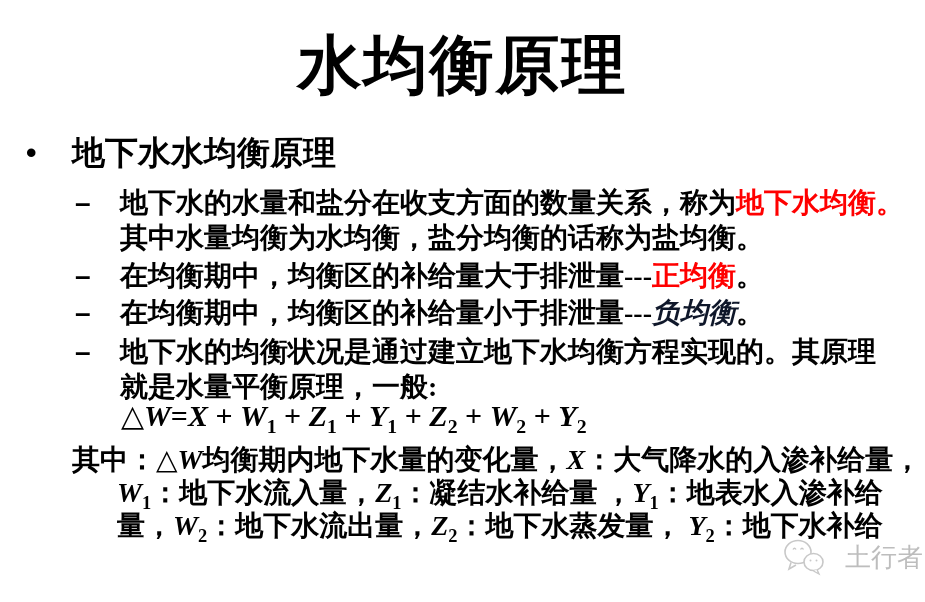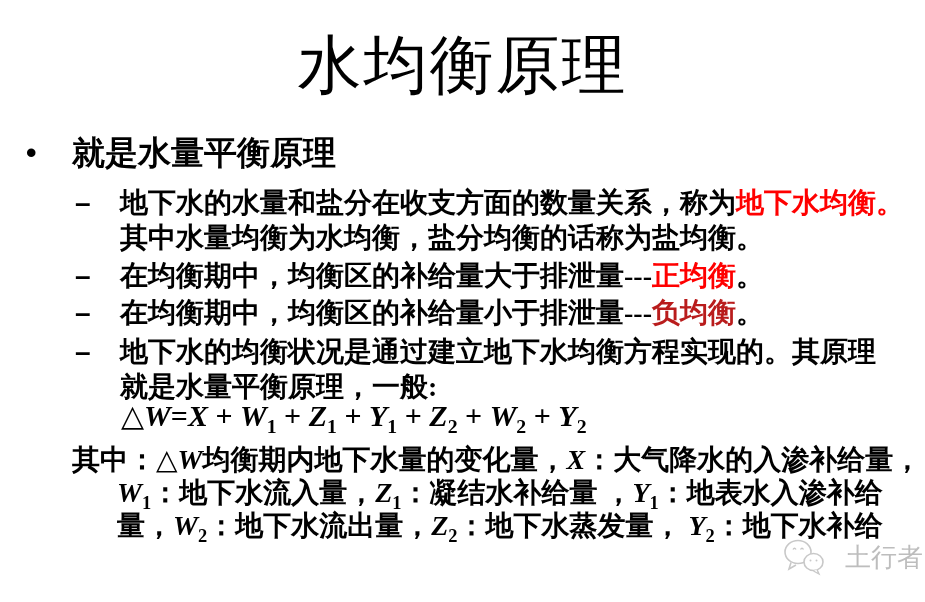--- a/index.html
+++ b/index.html
@@ -11,21 +11,21 @@
     background: #ffffff;
     overflow: hidden;
     font-family: "Liberation Serif", "DejaVu Serif", serif;
     color: #000000;
   }
   .slide-title {
     position: absolute;
     top: 26px; left: 0; right: 0;
     text-align: center;
     font-size: 64px;
-    font-weight: normal;
+    font-weight: bold;
     line-height: 80px;
     letter-spacing: 2px;
     white-space: nowrap;
   }
   .heading-row {
     position: absolute;
     top: 132px; left: 0; right: 0;
     height: 42px;
   }
   .heading-bullet {
@@ -106,42 +106,42 @@
 </style>
 </head>
 <body>
 
 <div class="slide">
 
   <div class="slide-title">水均衡原理</div>
 
   <div class="heading-row">
     <span class="heading-bullet">•</span>
-    <span class="heading-text">就是水量平衡原理</span>
+    <span class="heading-text">地下水水均衡原理</span>
   </div>
 
   <div class="item item1">
     <span class="marker">–</span>
     <div class="item-lines">
       <div class="text-line"><span>地下水的水量和盐分在收支方面的数量关系，称为</span><span style="color: rgb(255, 0, 0);">地下水均衡。</span></div>
       <div class="text-line"><span>其中水量均衡为水均衡，盐分均衡的话称为盐均衡。</span></div>
     </div>
   </div>
 
   <div class="item item2">
     <span class="marker">–</span>
     <div class="item-lines">
       <div class="text-line"><span>在均衡期中，均衡区的补给量大于排泄量---</span><span style="color: rgb(255, 0, 0);">正均衡</span><span>。</span></div>
     </div>
   </div>
 
   <div class="item item3">
     <span class="marker">–</span>
     <div class="item-lines">
-      <div class="text-line"><span>在均衡期中，均衡区的补给量小于排泄量---</span><span style="color: #b91c1c;">负均衡</span><span>。</span></div>
+      <div class="text-line"><span>在均衡期中，均衡区的补给量小于排泄量---</span><span style="color: #0f172a; font-style: italic;">负均衡</span><span>。</span></div>
     </div>
   </div>
 
   <div class="item item4">
     <span class="marker">–</span>
     <div class="item-lines">
       <div class="text-line"><span>地下水的均衡状况是通过建立地下水均衡方程实现的。其原理</span></div>
       <div class="text-line"><span>就是水量平衡原理，一般:</span></div>
     </div>
   </div>

